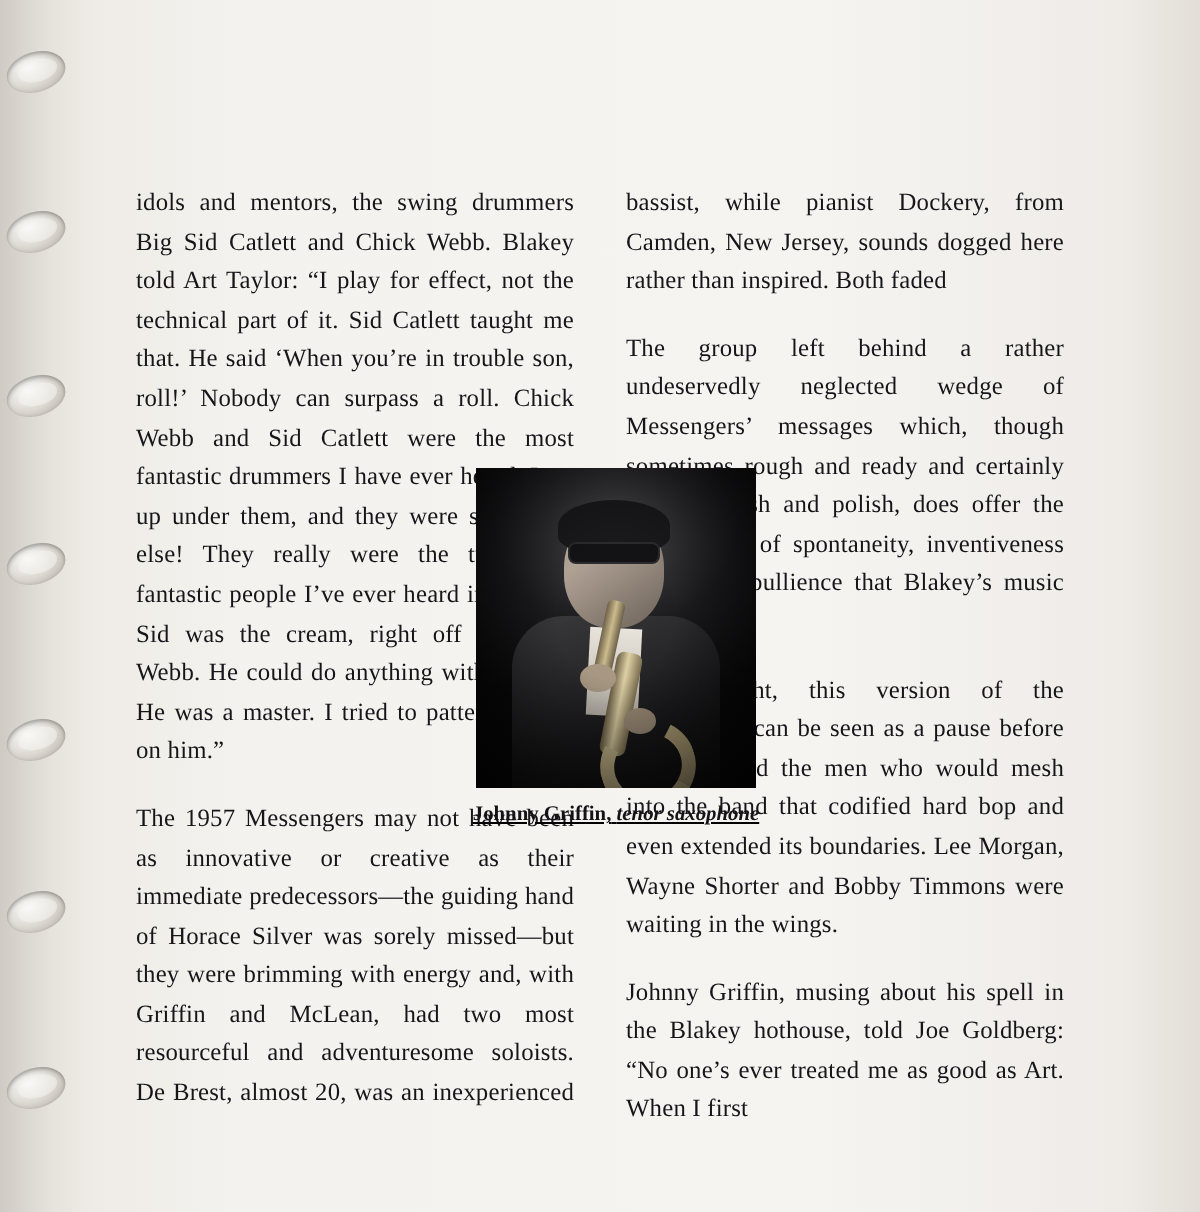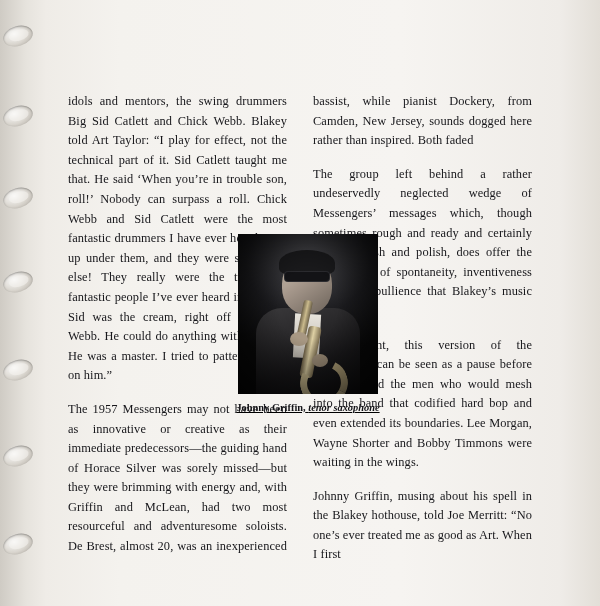--- a/index.html
+++ b/index.html
@@ -268,17 +268,17 @@
         <span>Johnny Griffin,</span>
         <span class="italic">tenor saxophone</span>
       </div>
     </div>
 
     <div class="columns">
       <p class="body">idols and mentors, the swing drummers Big Sid Catlett and Chick Webb. Blakey told Art Taylor: “I play for effect, not the technical part of it. Sid Catlett taught me that. He said ‘When you’re in trouble son, roll!’ Nobody can surpass a roll. Chick Webb and Sid Catlett were the most fantastic drummers I have ever heard. I sat up under them, and they were something else! They really were the two most fantastic people I’ve ever heard in my life. Sid was the cream, right off of Chick Webb. He could do anything with a drum. He was a master. I tried to pattern myself on him.”</p>
       <p class="body">The 1957 Messengers may not have been as innovative or creative as their immediate predecessors—the guiding hand of Horace Silver was sorely missed—but they were brimming with energy and, with Griffin and McLean, had two most resourceful and adventuresome soloists. De Brest, almost 20, was an inexperienced bassist, while pianist Dockery, from Camden, New Jersey, sounds dogged here rather than inspired. Both faded</p>
       <p class="body">The group left behind a rather undeservedly neglected wedge of Messengers’ messages which, though sometimes rough and ready and certainly lacking finish and polish, does offer the jazz virtues of spontaneity, inventiveness and sheer ebullience that Blakey’s music espoused.</p>
       <p class="body">In hindsight, this version of the Messengers can be seen as a pause before Blakey found the men who would mesh into the band that codified hard bop and even extended its boundaries. Lee Morgan, Wayne Shorter and Bobby Timmons were waiting in the wings.</p>
-      <p class="body">Johnny Griffin, musing about his spell in the Blakey hothouse, told Joe Merritt: “No one’s ever treated me as good as Art. When I first</p>
+      <p class="body">Johnny Griffin, musing about his spell in the Blakey hothouse, told Joe Goldberg: “No one’s ever treated me as good as Art. When I first</p>
     </div>
 
   </div>
 </div>
 
 </body></html>

